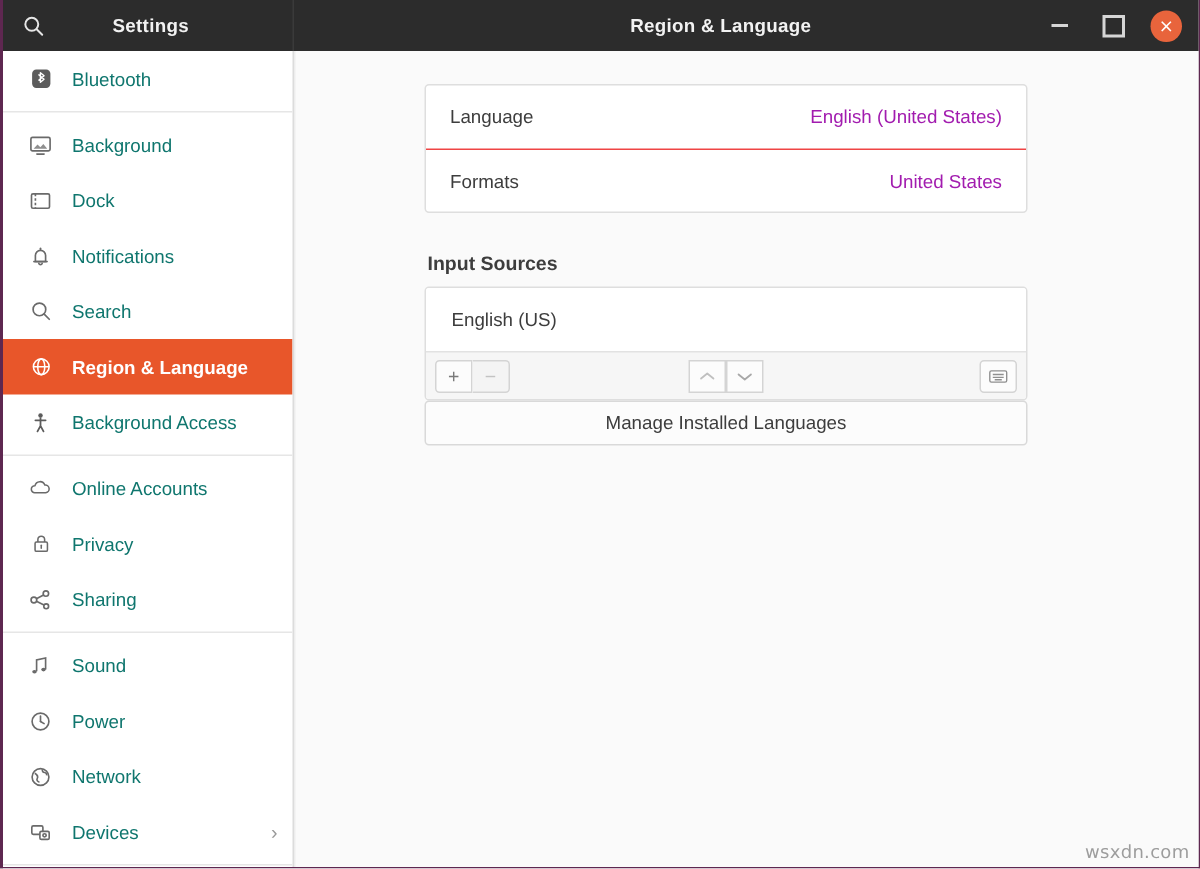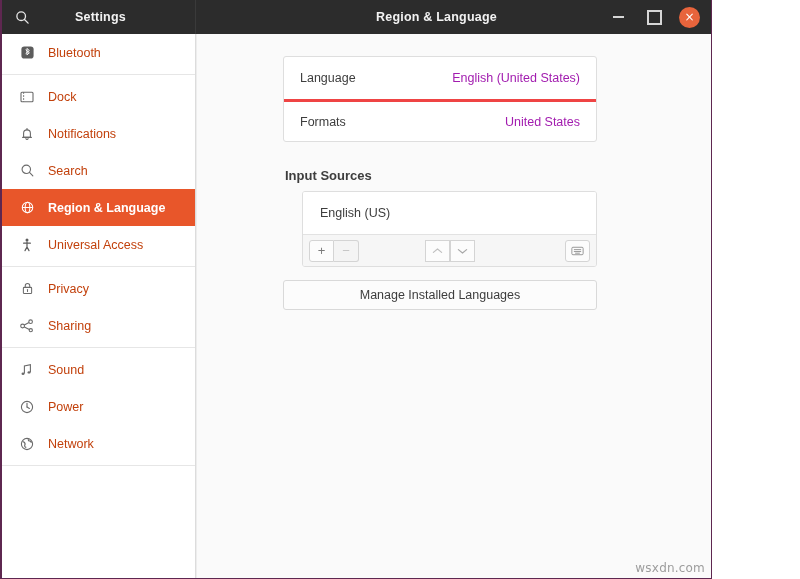--- a/index.html
+++ b/index.html
@@ -7,21 +7,21 @@
   html, body {
     width: 800px;
     height: 579px;
     overflow: hidden;
     font-family: "Liberation Sans", "DejaVu Sans", sans-serif;
     background: #ffffff;
   }
 
   .window {
     position: relative;
-    width: 712px;
+    width: 800px;
     height: 579px;
     display: flex;
     flex-direction: column;
     border-left: 2px solid #5e2750;
     border-right: 1px solid #5e2750;
     border-bottom: 1px solid #5e2750;
     background: #fafafa;
   }
 
   
@@ -131,21 +131,21 @@
     width: 22px;
     flex: 0 0 22px;
     display: flex;
     align-items: center;
     justify-content: center;
     color: #5c5c5c;
   }
   .nav-item .label {
     margin-left: 10px;
     font-size: 12.5px;
-    color: #c2410c;
+    color: #0f766e;
     white-space: nowrap;
   }
   .nav-item .chev {
     margin-left: auto;
     color: #9a9a9a;
     font-size: 13px;
     line-height: 1;
   }
   .nav-item.selected {
     background: #e8562a;
@@ -174,21 +174,21 @@
     border-radius: 3px;
   }
 
   .row-item {
     height: 42px;
     display: flex;
     align-items: center;
     padding: 0 16px;
     cursor: pointer;
   }
-  .row-item + .row-item { border-top: 3px solid #ef4444; align-items: center; }
+  .row-item + .row-item { border-top: 1px solid #ef4444; align-items: center; }
   .row-label {
     font-size: 12.5px;
     color: #3d3d3d;
   }
   .row-value {
     margin-left: auto;
     font-size: 12.5px;
     color: #a21caf;
   }
 
@@ -197,21 +197,20 @@
     font-weight: bold;
     color: #3d3d3d;
     margin: 26px 0 8px 2px;
   }
 
   .is-card {
     background: #ffffff;
     border: 1px solid #dedede;
     border-radius: 3px;
     overflow: hidden;
-    margin-left: 19px;
   }
   .is-list-row {
     height: 42px;
     display: flex;
     align-items: center;
     padding: 0 17px;
     font-size: 12.5px;
     color: #3d3d3d;
     background: #ffffff;
     cursor: pointer;
@@ -248,21 +247,20 @@
     left: 50%;
     transform: translateX(-50%);
     display: flex;
   }
   .group-right {
     margin-left: auto;
     display: flex;
   }
 
   .manage-btn {
-    margin-top: 13px;
     height: 30px;
     width: 100%;
     background: #fcfcfc;
     border: 1px solid #d9d9d9;
     border-radius: 3px;
     display: flex;
     align-items: center;
     justify-content: center;
     font-size: 12.5px;
     color: #3d3d3d;
@@ -319,20 +317,30 @@
         <span class="ico">
           <svg width="15" height="15" viewBox="0 0 16 16">
               <rect x="1.5" y="1.5" width="13" height="13" rx="3" fill="#5c5c5c"></rect>
               <path d="M6 5l4 3.3-2.6 2.2V3.7l2.6 2.2L6 9.2" stroke="#ffffff" stroke-width="1" fill="none" stroke-linejoin="round"></path>
             </svg>
         </span>
         <span class="label">Bluetooth</span>
       </div>
       <div class="nav-sep"></div>
 
+      <div class="nav-item">
+        <span class="ico">
+          <svg width="16" height="16" viewBox="0 0 16 16" fill="none" stroke="#6a6a6a" stroke-width="1.1">
+            <rect x="1.6" y="2.6" width="12.8" height="9" rx="1.1"></rect>
+            <path d="M3.4 10.1l2.6-2.8 1.9 1.9 2-2.2 2.6 3.1z" fill="#8f8f8f" stroke="none"></path>
+            <line x1="5.6" y1="13.7" x2="10.4" y2="13.7" stroke-linecap="round"></line>
+          </svg>
+        </span>
+        <span class="label">Background</span>
+      </div>
 
       <div class="nav-item">
         <span class="ico">
           <svg width="16" height="16" viewBox="0 0 16 16" fill="none" stroke="#6a6a6a" stroke-width="1.1">
             <rect x="2" y="3.2" width="12" height="9.6" rx="1"></rect>
             <line x1="4.6" y1="3.2" x2="4.6" y2="12.8" stroke-dasharray="1.6 1.4"></line>
           </svg>
         </span>
         <span class="label">Dock</span>
       </div>
@@ -370,24 +378,32 @@
         <span class="label">Region &amp; Language</span>
       </div>
 
       <div class="nav-item">
         <span class="ico">
           <svg width="16" height="16" viewBox="0 0 16 16">
             <circle cx="8" cy="3" r="1.5" fill="#5c5c5c"></circle>
             <path d="M8 4.8v5.2M4.6 6.2h6.8M6 13.6L8 9.9l2 3.7" stroke="#5c5c5c" stroke-width="1.2" fill="none" stroke-linecap="round"></path>
           </svg>
         </span>
-        <span class="label">Universal Access</span>
+        <span class="label">Background Access</span>
       </div>
       <div class="nav-sep"></div>
 
+      <div class="nav-item">
+        <span class="ico">
+          <svg width="17" height="17" viewBox="0 0 18 18" fill="none" stroke="#6a6a6a" stroke-width="1.1">
+            <path d="M4.4 12.2a2.5 2.5 0 01.2-5 3.6 3.6 0 016.9-.5 2.7 2.7 0 01.6 5.5z" stroke-linejoin="round"></path>
+          </svg>
+        </span>
+        <span class="label">Online Accounts</span>
+      </div>
 
       <div class="nav-item">
         <span class="ico">
           <svg width="15" height="15" viewBox="0 0 16 16" fill="none" stroke="#6a6a6a" stroke-width="1.1">
             <rect x="3.6" y="6.8" width="8.8" height="6.6" rx="1"></rect>
             <path d="M5.6 6.8V5a2.4 2.4 0 014.8 0v1.8"></path>
             <line x1="8" y1="9.1" x2="8" y2="11.2" stroke-linecap="round"></line>
           </svg>
         </span>
         <span class="label">Privacy</span>
@@ -432,20 +448,31 @@
       <div class="nav-item">
         <span class="ico">
           <svg width="16" height="16" viewBox="0 0 16 16" fill="none" stroke="#6a6a6a" stroke-width="1.1">
             <circle cx="8" cy="8" r="5.6"></circle>
             <path d="M4.2 5.5c1.6 1 2.3 2.4 1.6 3.6-.6 1 .4 2.2 1.5 2.3M9.4 2.9c-.5 1.1.2 2 1.3 2.1 1 .1 1.6.9 1.4 1.9" fill="none"></path>
           </svg>
         </span>
         <span class="label">Network</span>
       </div>
 
+      <div class="nav-item">
+        <span class="ico">
+          <svg width="16" height="16" viewBox="0 0 16 16" fill="none" stroke="#6a6a6a" stroke-width="1.1">
+            <rect x="2.2" y="3.6" width="7.4" height="5.6" rx="1"></rect>
+            <rect x="7.6" y="7.2" width="6.2" height="5.4" rx="1" fill="#ffffff"></rect>
+            <circle cx="10.7" cy="9.9" r="1.1"></circle>
+          </svg>
+        </span>
+        <span class="label">Devices</span>
+        <span class="chev">›</span>
+      </div>
       <div class="nav-sep"></div>
 
     </div>
 
     <div class="main">
 
       <div class="card">
         <div class="row-item">
           <span class="row-label">Language</span>
           <span class="row-value">English (United States)</span>

